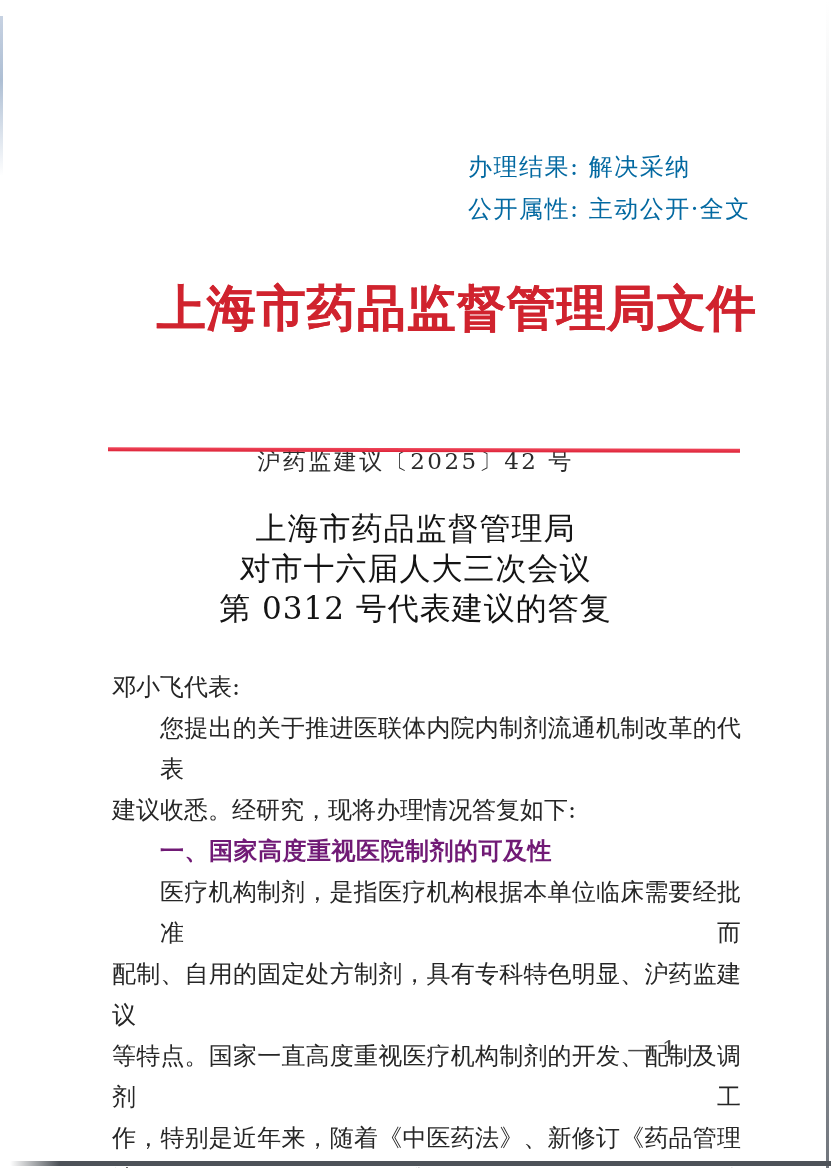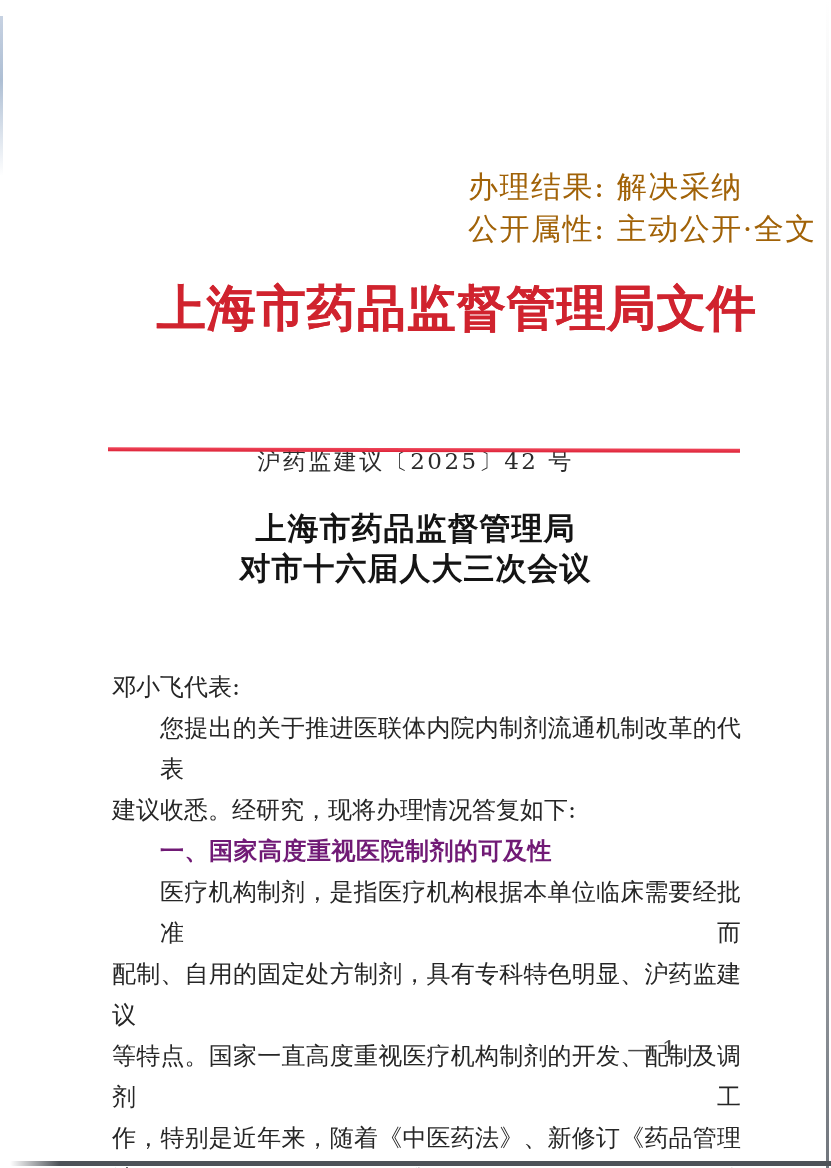--- a/index.html
+++ b/index.html
@@ -35,25 +35,24 @@
     left: 10px; right: 0; bottom: 2px;
     height: 5px;
     background: linear-gradient(to right, rgba(77,82,88,0), #4d5258 6%, #4d5258);
     border-radius: 2px 0 0 2px;
   }
 
   
   .meta {
     position: absolute;
     top: 146px; left: 468px;
-    font-size: 30px;
+    font-size: 24px;
     line-height: 42px;
     letter-spacing: 1.5px;
-    color: #a16207;
-    margin-top: 20px;
+    color: #0369a1;
   }
 
   
   .banner {
     position: absolute;
     top: 278px; left: 0;
     width: 100%;
     text-align: center;
     font-size: 49px;
     font-weight: 700;
@@ -86,21 +85,21 @@
     transform: rotate(0.12deg);
   }
 
   
   .reply-title {
     position: absolute;
     top: 508px; left: 0;
     width: 100%;
     text-align: center;
     font-size: 31px;
-    font-weight: 700;
+    font-weight: 400;
     letter-spacing: 1px;
     line-height: 40px;
     color: #141414;
   }
 
   
   .body-text {
     position: absolute;
     top: 667px; left: 112px;
     width: 629px;
@@ -151,20 +150,21 @@
 
   <div class="banner">上海市药品监督管理局文件</div>
 
   <div class="doc-number">沪药监建议〔2025〕42 号</div>
 
   <div class="red-rule"></div>
 
   <div class="reply-title">
     <div>上海市药品监督管理局</div>
     <div>对市十六届人大三次会议</div>
+    <div>第 0312 号代表建议的答复</div>
   </div>
 
   <div class="body-text">
     <div class="line">邓小飞代表:</div>
     <div class="line fill indent">您提出的关于推进医联体内院内制剂流通机制改革的代表</div>
     <div class="line">建议收悉。经研究，现将办理情况答复如下:</div>
     <div class="line heading indent">一、国家高度重视医院制剂的可及性</div>
     <div class="line fill indent">医疗机构制剂，是指医疗机构根据本单位临床需要经批准而</div>
     <div class="line fill">配制、自用的固定处方制剂，具有专科特色明显、沪药监建议</div>
     <div class="line fill">等特点。国家一直高度重视医疗机构制剂的开发、配制及调剂工</div>

